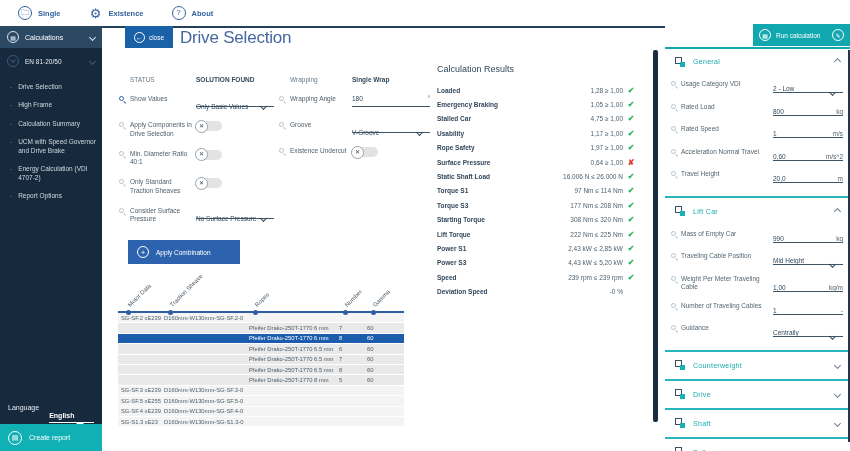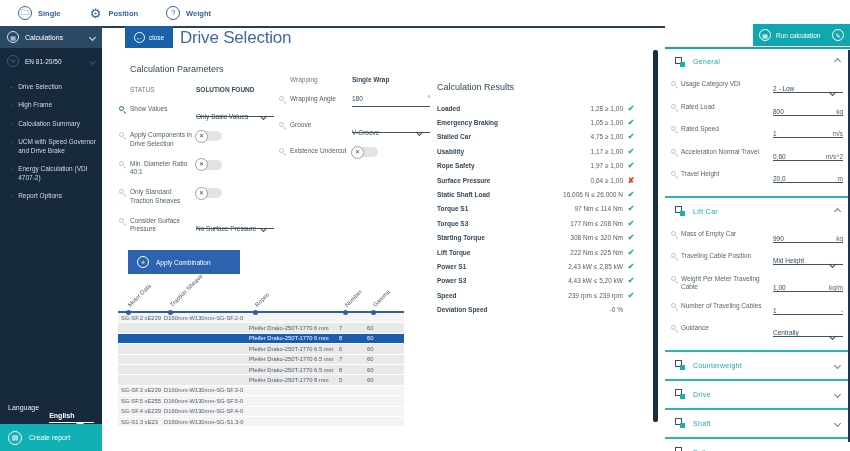--- a/index.html
+++ b/index.html
@@ -85,21 +85,21 @@
   .wrapcol .status-row .k { width:62px; }
   .wrapcol .prow .plabel { width:62px; }
   .wrapcol .pctl { width:78px; }
   .apply-btn { margin-top:16px; margin-left:-2px; width:112px; height:24px; background:#2d62ae;
     display:flex; align-items:center; gap:7px; padding:0 9px; cursor:pointer; }
   .apply-btn .circ { width:12px; height:12px; border:1.1px solid #fff; border-radius:50%;
     color:#fff; font-size:8px; line-height:11px; text-align:center; }
   .apply-btn .lbl { font-size:6.5px; color:#fff; }
 
   
-  .results { position:absolute; left:335px; top:36px; width:202px;margin-top:18px; }
+  .results { position:absolute; left:335px; top:36px; width:202px; }
   .results .heading { margin-bottom:9px; }
   .rrow { display:flex; align-items:center; height:14.4px; }
   .rrow .k { flex:1; font-size:6.5px; color:#33475a; font-weight:600; }
   .rrow .v { font-size:6.5px; color:#50626f; text-align:right; }
   .rrow .ic { width:16px; text-align:center; font-size:8px; font-weight:700; }
   .rrow .ic.pass { color:#2db45d; } .rrow .ic.fail { color:#e3362e; }
 
   
   .ctable { position:absolute; left:16px; top:249px; width:286px; }
   .thead { position:relative; height:36px; border-bottom:2px solid #2e5fa3; }
@@ -154,25 +154,25 @@
 
 <div id="app">
 
   <div class="topbar">
     <div class="tb-item">
       <span class="circ">🗀</span>
       <span class="lbl">Single</span>
     </div>
     <div class="tb-item">
       <span class="circ" style="border:none;font-size:13px;">⚙</span>
-      <span class="lbl">Position</span>
+      <span class="lbl">Existence</span>
     </div>
     <div class="tb-item">
       <span class="circ">?</span>
-      <span class="lbl">Weight</span>
+      <span class="lbl">About</span>
     </div>
   </div>
 
   <div class="sidebar">
     <div class="sb-calc">
       <span class="circ">▦</span>
       <span class="lbl">Calculations</span>
       <span class="chev down" style="color:#d7e3ee"></span>
     </div>
     <div class="sb-std">
@@ -222,21 +222,20 @@
   </div>
 
   <div class="main">
     <div class="close-btn">
       <span class="circ">←</span>
       <span class="lbl">close</span>
     </div>
     <div class="page-title">Drive Selection</div>
 
     <div class="params">
-      <div class="heading">Calculation Parameters</div>
       <div class="status-row">
         <span class="k">STATUS</span>
         <span class="v">SOLUTION FOUND</span>
       </div>
 
       <div class="prow">
         <span class="mag active"></span>
         <span class="plabel">Show Values</span>
         <div class="pctl">
             <div class="pdrop">

